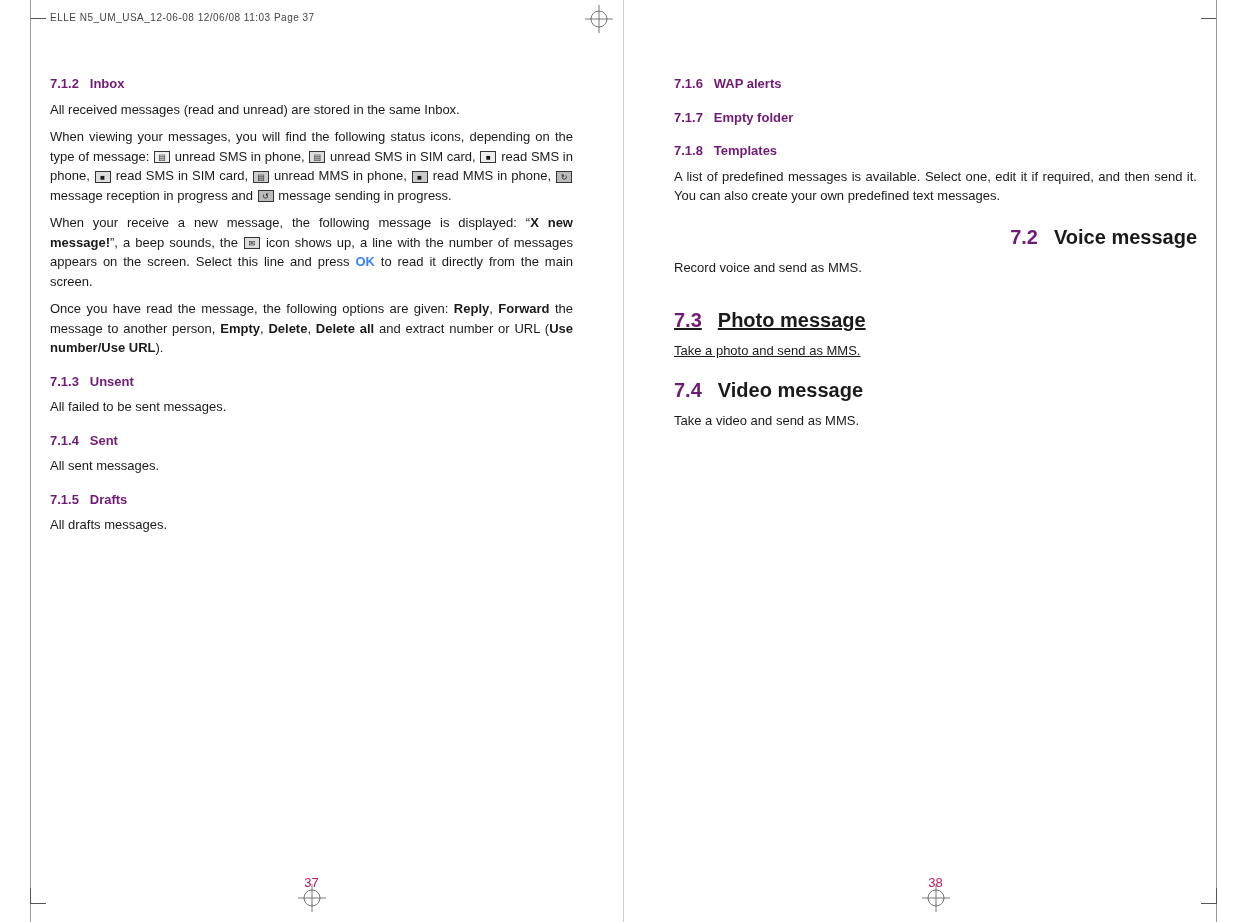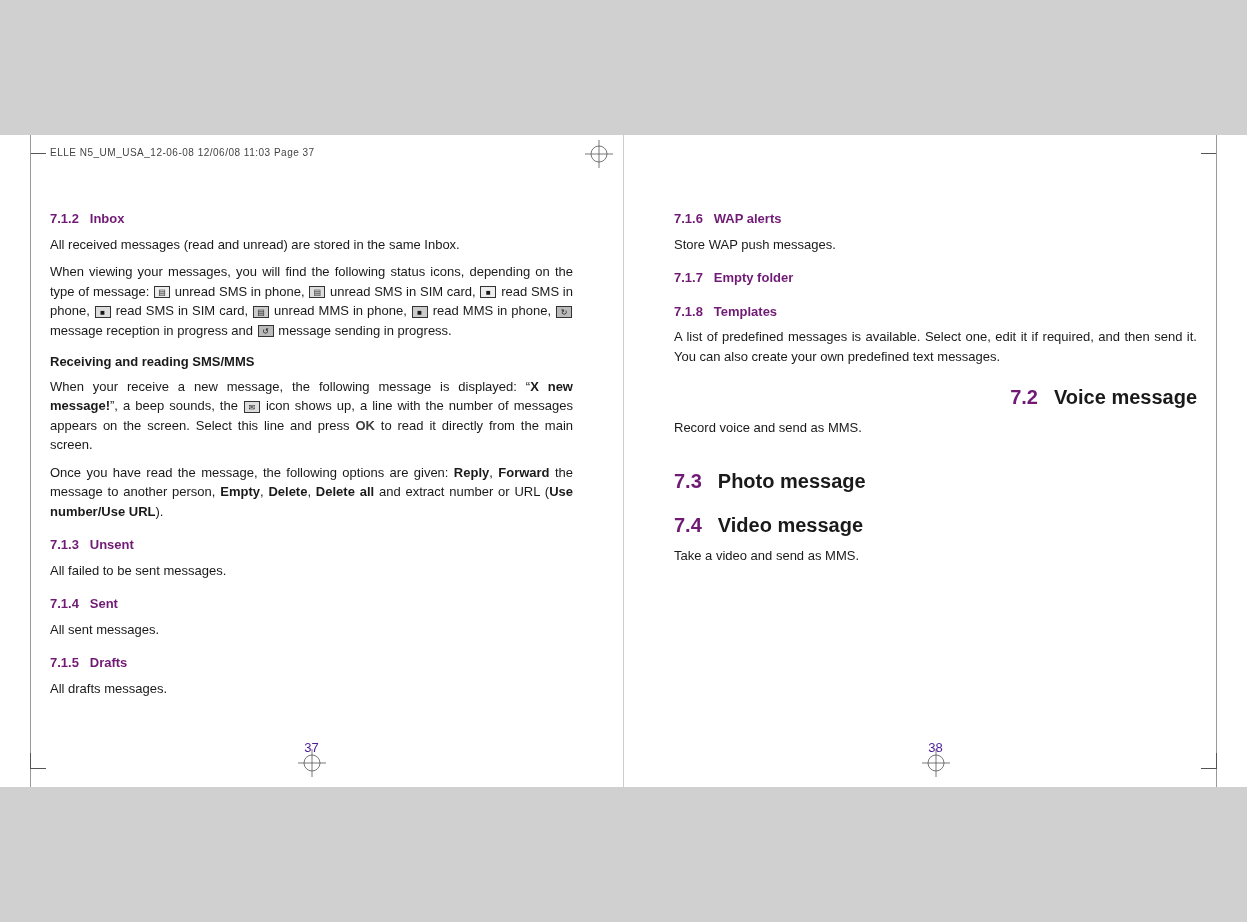--- a/index.html
+++ b/index.html
@@ -7,21 +7,21 @@
       background: #d0d0d0;
       display: flex;
       justify-content: center;
       align-items: center;
       min-height: 100vh;
       font-family: Arial, sans-serif;
     }
     .book-spread {
       display: flex;
       width: 1247px;
-      height: 652px;
+      height: 922px;
       background: white;
       position: relative;
     }
     .page {
       flex: 1;
       padding: 60px 50px 50px 50px;
       position: relative;
       font-size: 13px;
       line-height: 1.5;
       color: #1a1a1a;
@@ -47,28 +47,28 @@
       font-size: 13px;
       margin-bottom: 5px;
       margin-top: 12px;
     }
     p {
       margin-bottom: 8px;
       text-align: justify;
     }
     .bold { font-weight: bold; }
     .ok-text {
-      color: #404040;
+      color: #3b82f6;
       font-weight: bold;
     }
     .page-number {
       position: absolute;
       bottom: 30px;
       font-size: 13px;
-      color: #4c1d95;
+      color: #be185d;
     }
     .page-left .page-number { left: 50%; transform: translateX(-50%); }
     .page-right .page-number { left: 50%; transform: translateX(-50%); }
     
     .page-left::before, .page-left::after,
     .page-right::before, .page-right::after {
       content: '';
       position: absolute;
       width: 15px;
       height: 15px;
@@ -191,21 +191,20 @@
         <span class="icon-inline icon-phone-sms" title="read SMS in phone">■</span> read SMS in phone,
         <span class="icon-inline icon-sim" title="read SMS in SIM">■</span> read SMS in SIM card,
         <span class="icon-inline icon-mms" title="unread MMS in phone">▤</span> unread MMS in phone,
         <span class="icon-inline icon-mms" title="read MMS in phone">■</span> read MMS in phone,
         <span class="icon-inline" title="message reception in progress" style="background:#bbb;">↻</span> message reception in progress and
         <span class="icon-inline" title="message sending in progress" style="background:#bbb;">↺</span> message sending in progress.
       </p>
     </div>
 
     <div>
-      <div class="subsection-heading">Receiving and reading SMS/MMS</div>
       <p>
         When your receive a new message, the following message is displayed: “<span class="bold">X new message!</span>”, a beep sounds, the
         <span class="icon-inline" title="envelope icon" style="background:#ddd;">✉</span>
         icon shows up, a line with the number of messages appears on the screen. Select this line and press <span class="ok-text">OK</span> to read it directly from the main screen.
       </p>
       <p>
         Once you have read the message, the following options are given: <span class="bold">Reply</span>, <span class="bold">Forward</span> the message to another person, <span class="bold">Empty</span>, <span class="bold">Delete</span>, <span class="bold">Delete all</span> and extract number or URL (<span class="bold">Use number/Use URL</span>).
       </p>
     </div>
 
@@ -245,21 +244,20 @@
   </div>
 
   <div class="page page-right">
     <div class="divider-line-right"></div>
 
     <div>
       <div class="section-heading">
         <span>7.1.6</span>&nbsp;&nbsp;
         <span>WAP alerts</span>
       </div>
-      <p>Store WAP push messages.</p>
     </div>
 
     <div>
       <div class="section-heading">
         <span>7.1.7</span>&nbsp;&nbsp;
         <span>Empty folder</span>
       </div>
     </div>
 
     <div>
@@ -271,25 +269,26 @@
     </div>
 
     <div style="margin-top: 16px;">
       <div style="display:flex; align-items:baseline; gap:16px; margin-bottom:6px;justify-content:flex-end;">
         <span class="section-heading large" style="margin:0;">7.2</span>
         <span style="font-size:20px; font-weight:bold;">Voice message</span>
       </div>
       <p>Record voice and send as MMS.</p>
     </div>
 
-    <div style="margin-top: 28px;">
+    <div style="margin-top: 28px; text-decoration: underline;">
       <div style="display:flex; align-items:baseline; gap:16px; margin-bottom:6px;">
         <span class="section-heading large" style="margin:0;">7.3</span>
         <span style="font-size:20px; font-weight:bold;">Photo message</span>
       </div>
+      <p>Take a photo and send as MMS.</p>
     </div>
 
     <div style="margin-top: 14px;">
       <div style="display:flex; align-items:flex-start; gap:16px; margin-bottom:6px;">
         <span class="section-heading large" style="margin:0;">7.4</span>
         <span style="font-size:20px; font-weight:bold;">Video message</span>
       </div>
       <p>Take a video and send as MMS.</p>
     </div>
 

